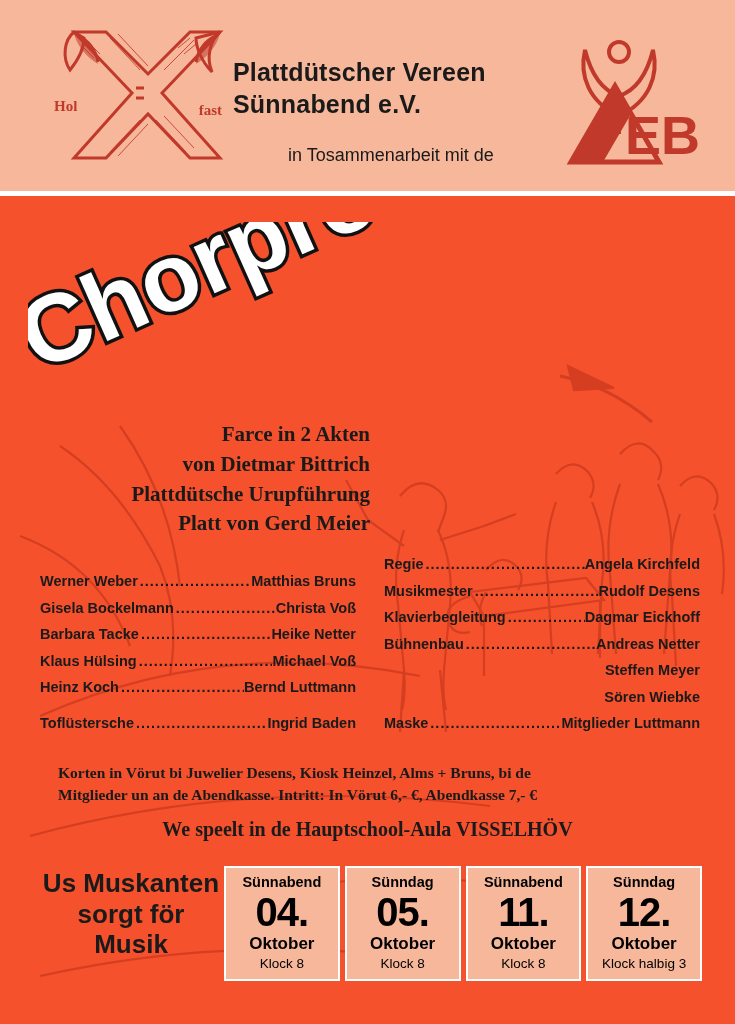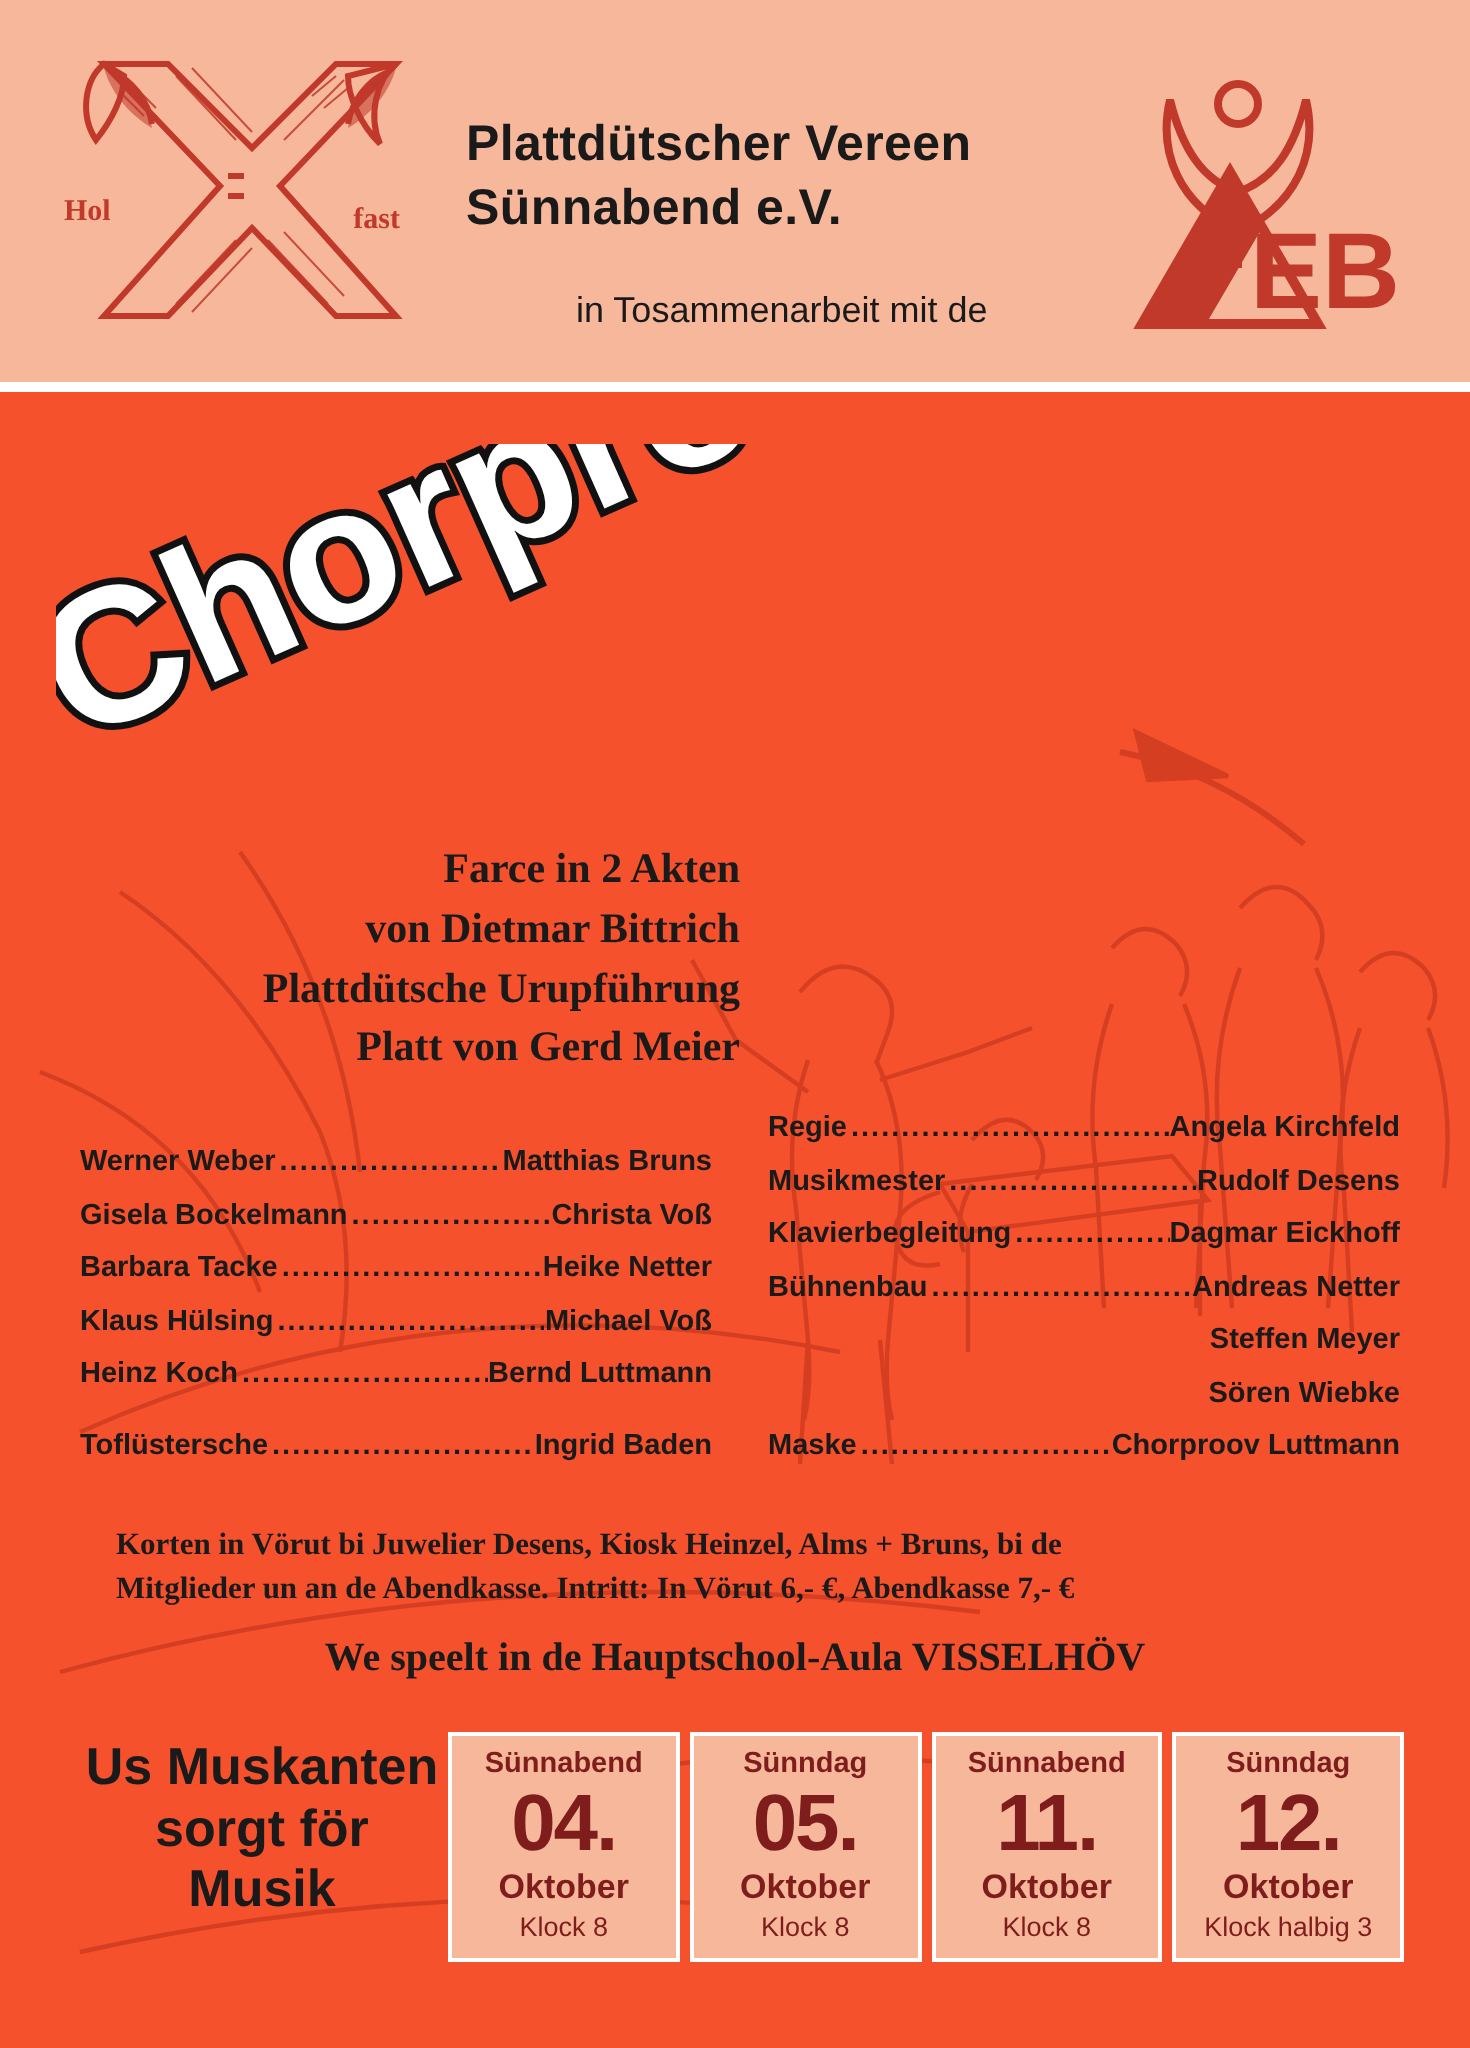--- a/index.html
+++ b/index.html
@@ -22,21 +22,21 @@
   .header {
     position: relative;
     height: 196px;
     background: #f7b79b;
     border-bottom: 5px solid #ffffff;
     box-sizing: border-box;
     overflow: hidden;
   }
   .logo-x {
     position: absolute;
-    left: 22px;
+    left: 44px;
     top: 18px;
     width: 184px;
     height: 150px;
   }
   .logo-x svg { display: block; }
   .logo-x .hol, .logo-x .fast {
     position: absolute;
     font-size: 15px;
     font-weight: bold;
     color: #c0392b;
@@ -183,21 +183,21 @@
     display: flex;
     gap: 5px;
   }
   .date-card {
     flex: 1 1 0;
     background: #f7b79b;
     border: 2px solid #ffffff;
     box-sizing: border-box;
     text-align: center;
     padding: 6px 2px 8px 2px;
-    color: #7f1d1d;
+    color: #000000;
   }
   .date-card .dow {
     font-size: 14.5px;
     font-weight: bold;
     margin-bottom: 1px;
   }
   .date-card .day {
     font-size: 40px;
     font-weight: bold;
     line-height: 1.05;
@@ -382,21 +382,21 @@
       </div>
       <div class="cast-row right-only">
         <span class="val">Steffen Meyer</span>
       </div>
       <div class="cast-row right-only">
         <span class="val">Sören Wiebke</span>
       </div>
       <div class="cast-row">
         <span class="nm">Maske</span>
         <span class="dots">............................................................</span>
-        <span class="val">Chorproov Luttmann</span>
+        <span class="val">Mitglieder Luttmann</span>
       </div>
     </div>
   </div>
 
   <div class="info">
     <div>Korten in Vörut bi Juwelier Desens, Kiosk Heinzel, Alms + Bruns, bi de</div>
     <div>Mitglieder un an de Abendkasse. Intritt: In Vörut 6,- €, Abendkasse 7,- €</div>
   </div>
 
   <div class="venue">We speelt in de Hauptschool-Aula VISSELHÖV</div>

